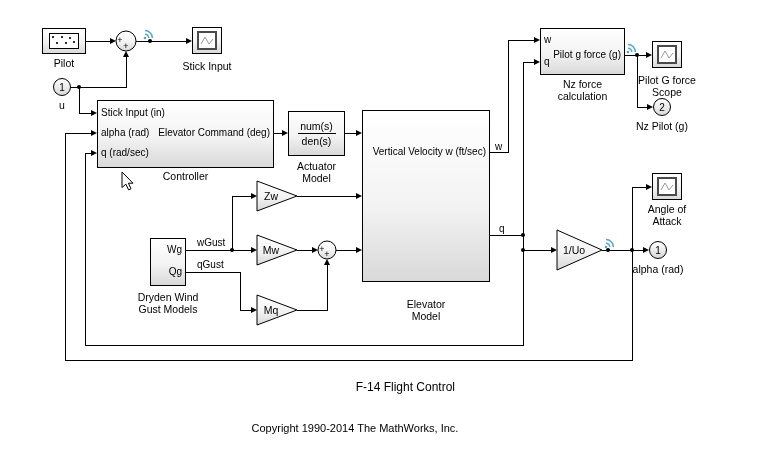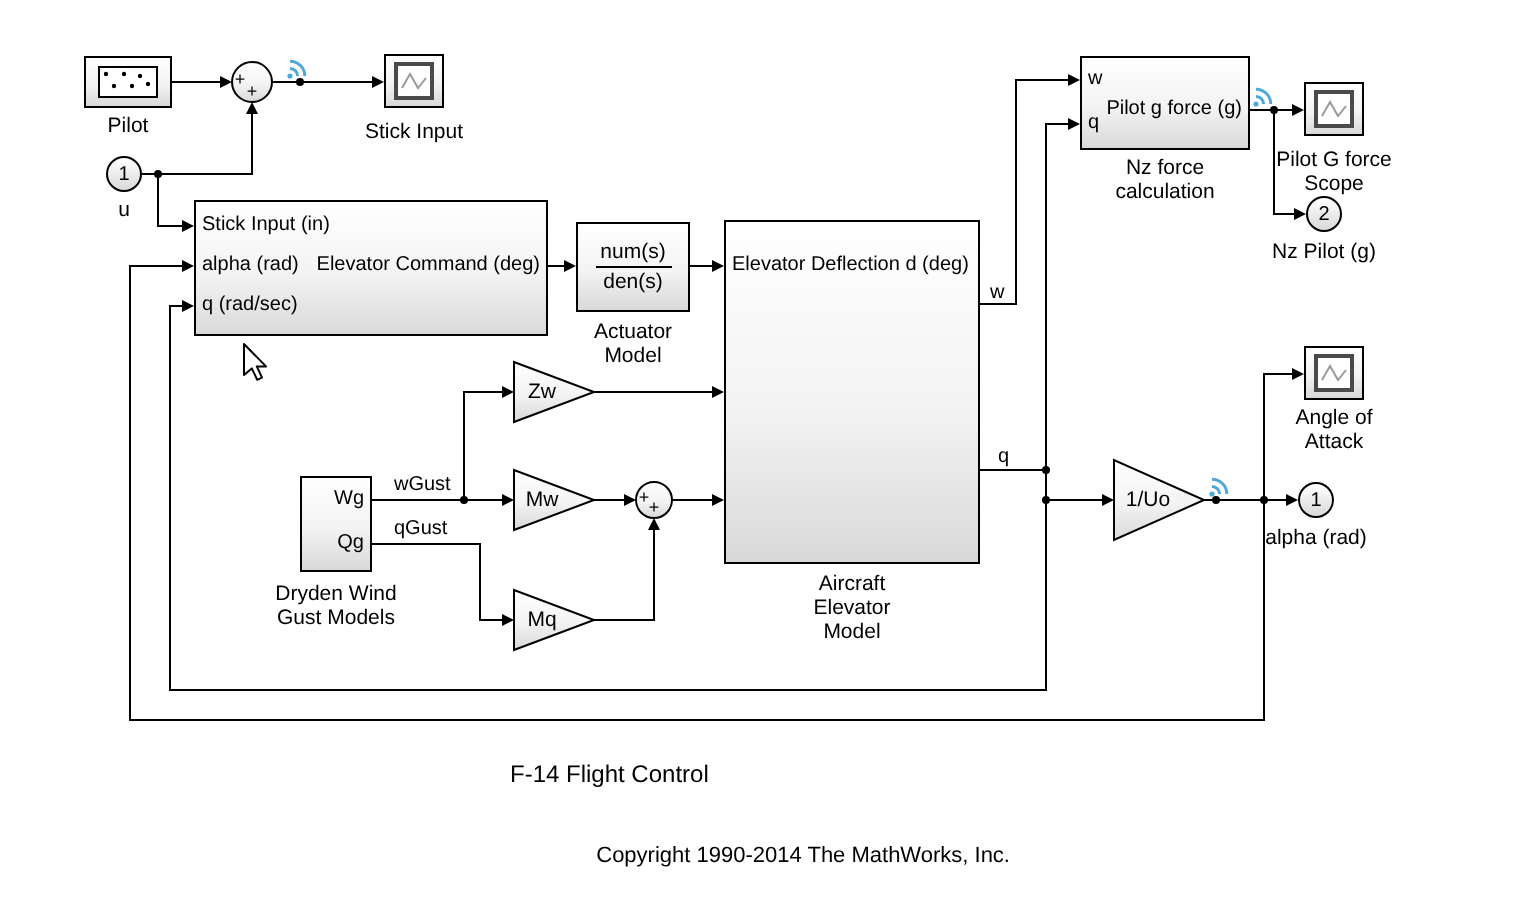--- a/index.html
+++ b/index.html
@@ -24,22 +24,22 @@
   .circ {
     position:absolute; width:18px; height:18px; border:1px solid #000; border-radius:50%;
     background:linear-gradient(180deg,#ffffff 0%,#d9d9d9 100%);
     display:flex; align-items:center; justify-content:center; font-size:10px;
   }
   .plus { position:absolute; font-size:9px; line-height:9px; transform:translate(-50%,-50%); }
   .scope-screen { position:absolute; left:4px; top:3px; right:4px; bottom:3px; border:2px solid #4a4a4a; background:#fff; }
   .tf { display:flex; flex-direction:column; align-items:center; justify-content:center; font-size:10.5px; }
   .frac-line { width:38px; border-top:1px solid #000; margin:1px 0; }
   .badge { position:absolute; }
-  .title { position:absolute; font-size:12px; text-align:left; white-space:nowrap; }
-  .copy { position:absolute; font-size:11px; text-align:right; white-space:nowrap; }
+  .title { position:absolute; font-size:12px; text-align:right; white-space:nowrap; }
+  .copy { position:absolute; font-size:11px; text-align:center; white-space:nowrap; }
 </style>
 </head>
 <body>
 
 <div class="canvas">
 
   <svg class="wires" width="759" height="462" viewBox="0 0 759 462">
     <defs>
       <linearGradient id="gv" x1="0" y1="0" x2="0" y2="1">
         <stop offset="0" stop-color="#ffffff"></stop>
@@ -178,32 +178,32 @@
   <div class="circ" style="left:53px;top:78px">
     <span>1</span>
   </div>
   <div class="cap" style="left:47px;top:99px;width:30px">u</div>
 
   <div class="blk" style="left:97px;top:100px;width:177px;height:68px"></div>
   <div class="txt" style="left:101px;top:106px">Stick Input (in)</div>
   <div class="txt" style="left:101px;top:126px">alpha (rad)</div>
   <div class="txt" style="left:101px;top:146px">q (rad/sec)</div>
   <div class="txt right" style="left:138px;top:126px;width:132px">Elevator Command (deg)</div>
+  <div class="cap" style="left:97px;top:170px;width:177px">Controller</div>
 
   <div class="blk tf" style="left:288px;top:111px;width:57px;height:45px">
     <span>num(s)</span>
     <div class="frac-line"></div>
     <span>den(s)</span>
   </div>
   <div class="cap" style="left:288px;top:160px;width:57px">Actuator</div>
   <div class="cap" style="left:288px;top:172px;width:57px">Model</div>
 
   <div class="blk" style="left:362px;top:110px;width:128px;height:172px"></div>
-  <div class="txt small" style="left:366px;top:127px">Elevator Deflection d (deg)</div>
-  <div class="cap" style="left:362px;top:286px;width:128px">Aircraft</div>
+  <div class="txt small right" style="left:364px;top:146px;width:122px">Vertical Velocity w (ft/sec)</div>
   <div class="cap" style="left:362px;top:298px;width:128px">Elevator</div>
   <div class="cap" style="left:362px;top:310px;width:128px">Model</div>
 
   <div class="cap" style="left:258px;top:190px;width:26px">Zw</div>
   <div class="cap" style="left:258px;top:244px;width:26px">Mw</div>
   <div class="cap" style="left:258px;top:304px;width:26px">Mq</div>
   <div class="cap" style="left:558px;top:244px;width:32px">1/Uo</div>
 
   <span class="plus" style="left:322px;top:249px">+</span>
   <span class="plus" style="left:327px;top:254px">+</span>

